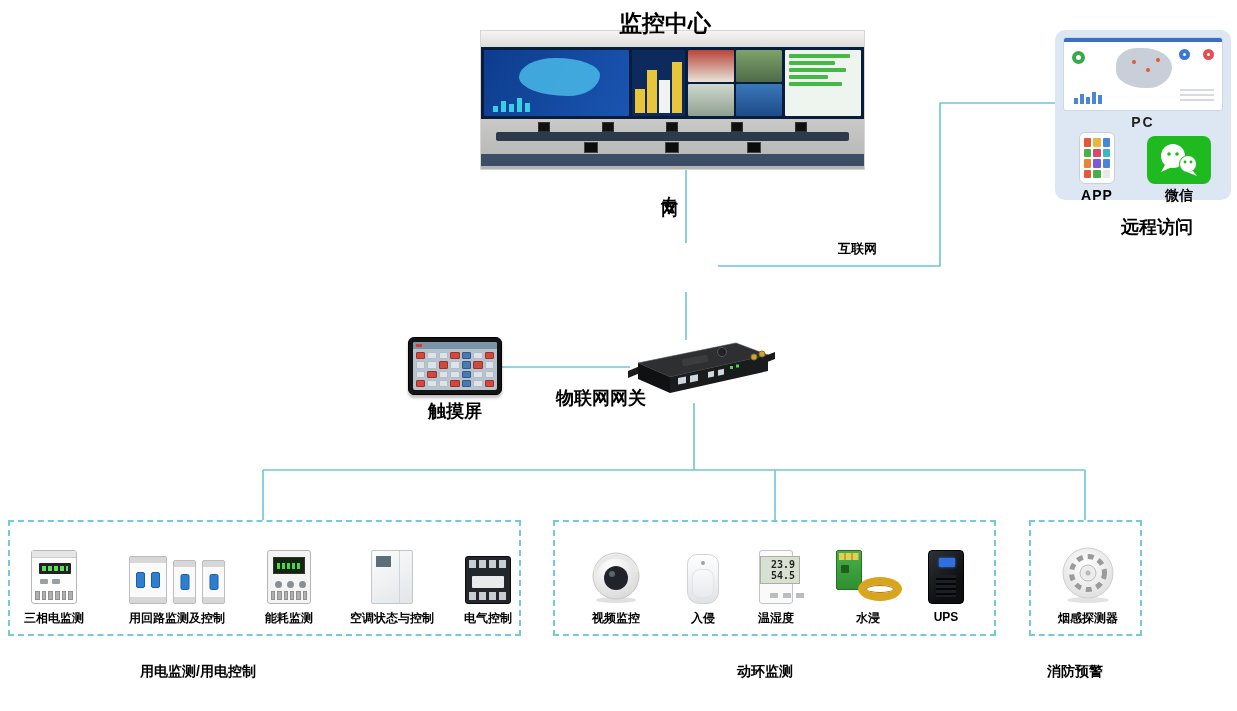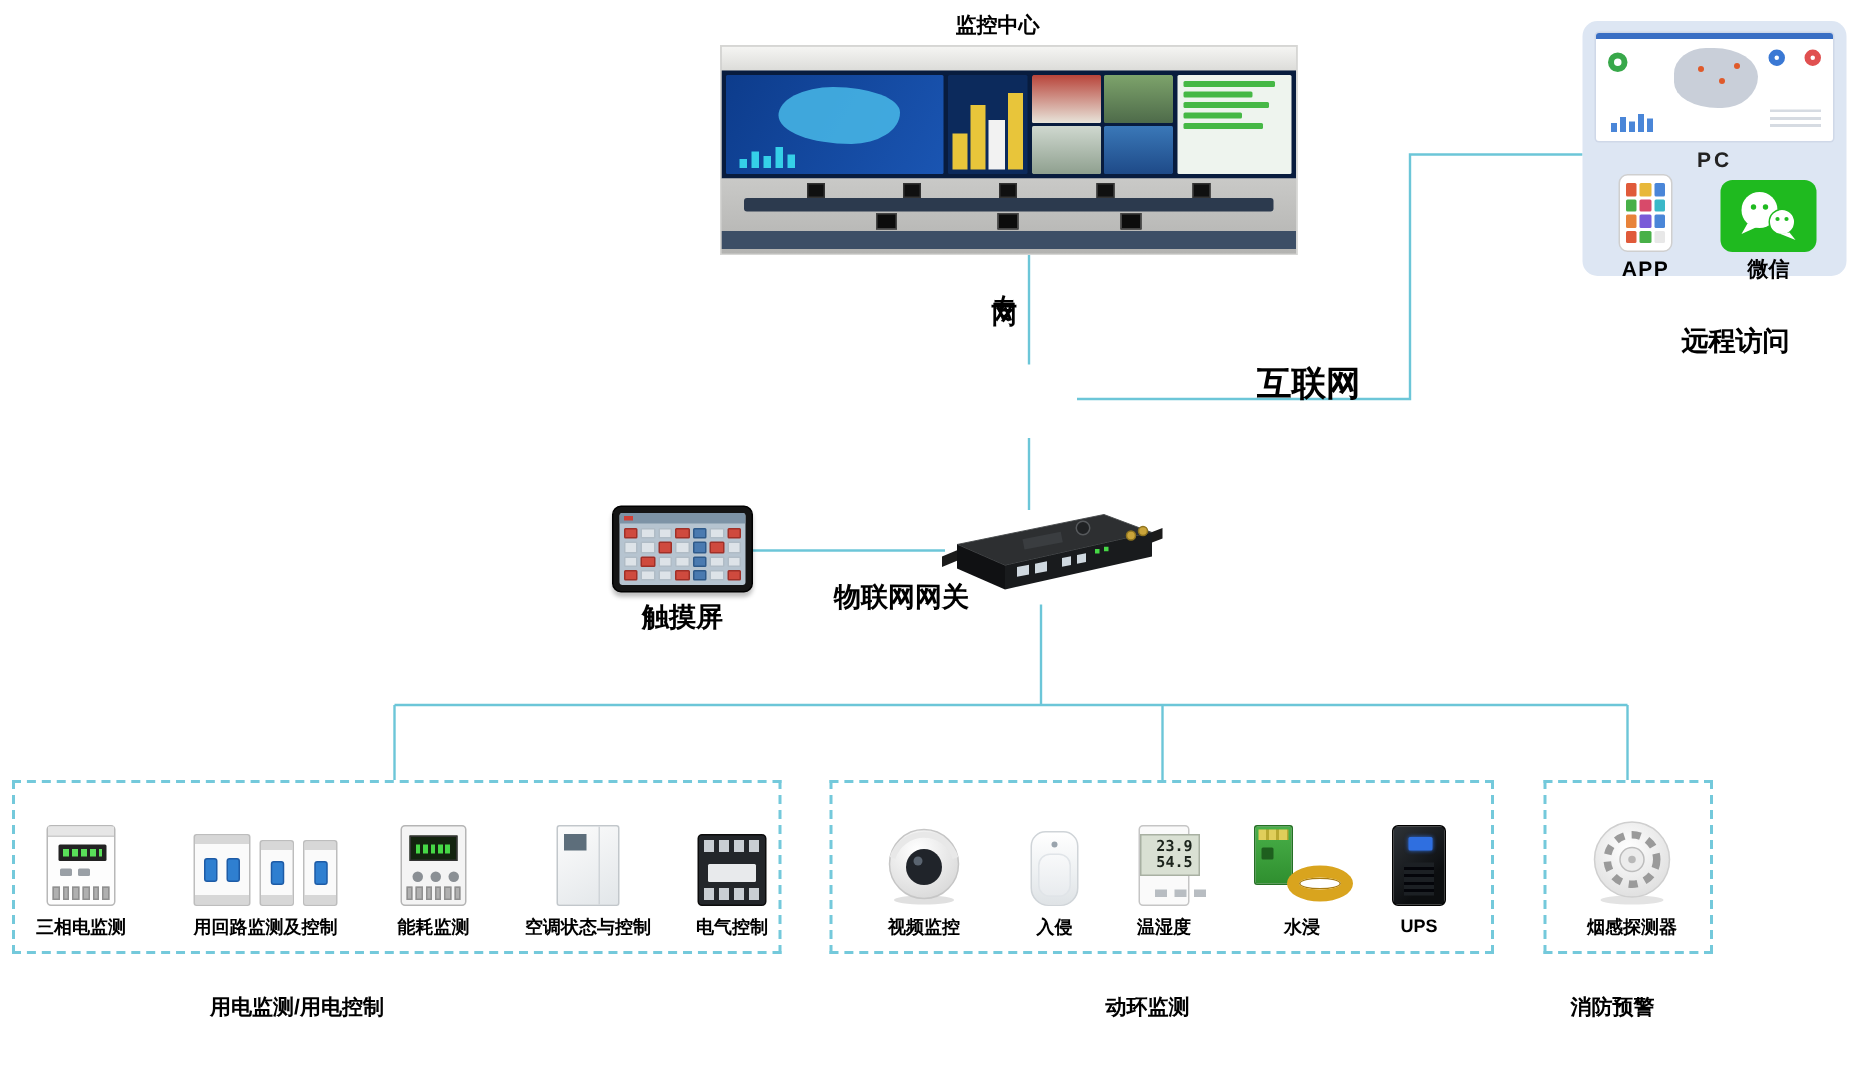--- a/index.html
+++ b/index.html
@@ -5,23 +5,23 @@
   *{margin:0;padding:0;box-sizing:border-box}
   body{background:#fff;font-family:"Liberation Sans","DejaVu Sans",sans-serif;color:#000}
   .canvas{position:relative;width:1237px;height:711px;background:#fff;overflow:hidden}
 
   
   .wires{position:absolute;left:0;top:0;width:1237px;height:711px;z-index:1;pointer-events:none}
   .wires path{fill:none;stroke:#6cc6d8;stroke-width:1.6}
 
   
   .lbl{position:absolute;font-weight:bold;text-align:center;z-index:5;white-space:nowrap}
-  .mc-label{left:595px;top:8px;width:140px;font-size:14px}
+  .mc-label{left:595px;top:8px;width:140px;font-size:23px}
   .private-label{left:658px;top:182px;font-size:17px;writing-mode:vertical-lr;letter-spacing:6px}
-  .internet-label{left:838px;top:240px;font-size:23px}
+  .internet-label{left:838px;top:240px;font-size:13px}
   .gateway-label{left:538px;top:386px;width:126px;font-size:18px}
   .touch-label{left:413px;top:399px;width:84px;font-size:18px}
   .remote-caption{left:1087px;top:215px;width:140px;font-size:18px}
   .group-title{top:663px;font-size:14px}
   .gt1{left:58px;width:280px}
   .gt2{left:695px;width:140px}
   .gt3{left:1005px;width:140px}
 
   
   .monitor-room{position:absolute;left:480px;top:30px;width:385px;height:140px;background:#c6c6c4;overflow:hidden;border:1px solid #d6d6d4;z-index:2}
@@ -52,21 +52,21 @@
   .scr-data span:nth-child(5){width:78%}
   .mr-floor{position:relative;height:52px;background:linear-gradient(#c9c9c7,#b2b2b0)}
   .desk-back{position:absolute;left:4%;right:4%;top:13px;height:9px;background:#2c3a4e;border-radius:2px}
   .mons-back{position:absolute;left:8%;right:8%;top:3px;display:flex;justify-content:space-around}
   .mons-back span{width:12px;height:10px;background:#101010;border:1px solid #333}
   .desk-front{position:absolute;left:0;right:0;top:35px;height:12px;background:#3c4e66}
   .mons-front{position:absolute;left:18%;right:18%;top:23px;display:flex;justify-content:space-around}
   .mons-front span{width:14px;height:11px;background:#0c0c0c;border:1px solid #444}
 
   
-  .remote-card{position:absolute;left:1055px;top:14px;width:176px;height:170px;background:#dde6f3;border-radius:10px;z-index:2}
+  .remote-card{position:absolute;left:1055px;top:30px;width:176px;height:170px;background:#dde6f3;border-radius:10px;z-index:2}
   .pc-shot{position:absolute;left:9px;top:8px;width:158px;height:72px;background:#fff;border-radius:2px;box-shadow:0 0 0 1px #cfd8e8;overflow:hidden}
   .pc-shot i{display:block;position:absolute}
   .pcs-top{left:0;right:0;top:0;height:4px;background:#3a6fc4}
   .pcs-donut{border-radius:50%}
   .d-green{left:8px;top:13px;width:13px;height:13px;border:4px solid #38a84a}
   .d-blue{right:32px;top:11px;width:11px;height:11px;border:4px solid #3a78d4}
   .d-red{right:8px;top:11px;width:11px;height:11px;border:4px solid #e05050}
   .pcs-map{left:52px;top:10px;width:56px;height:40px;background:#c9cfd9;border-radius:40% 55% 45% 55%/45% 50% 55% 45%}
   .pcs-dot{width:4px;height:4px;border-radius:50%;background:#e05a2a}
   .p1{left:68px;top:22px}.p2{left:82px;top:30px}.p3{left:92px;top:20px}

